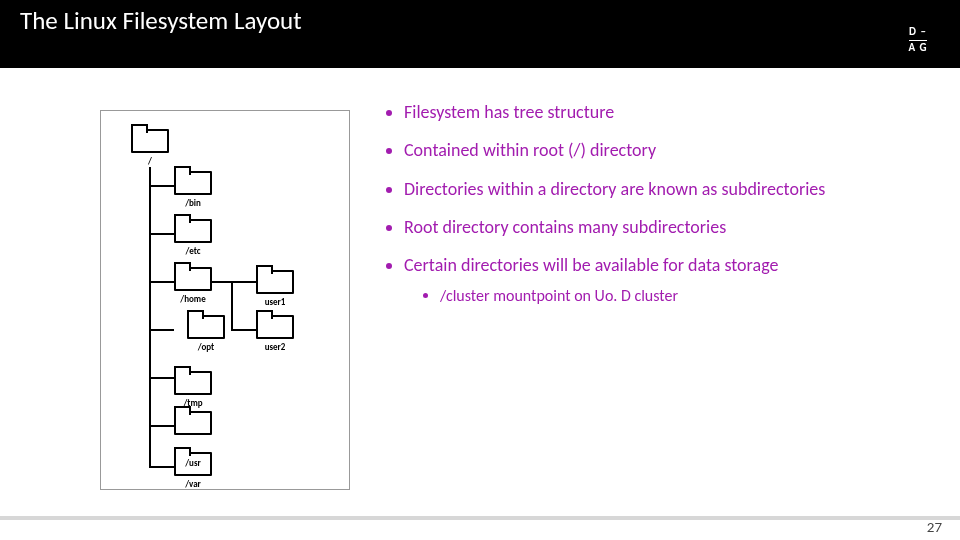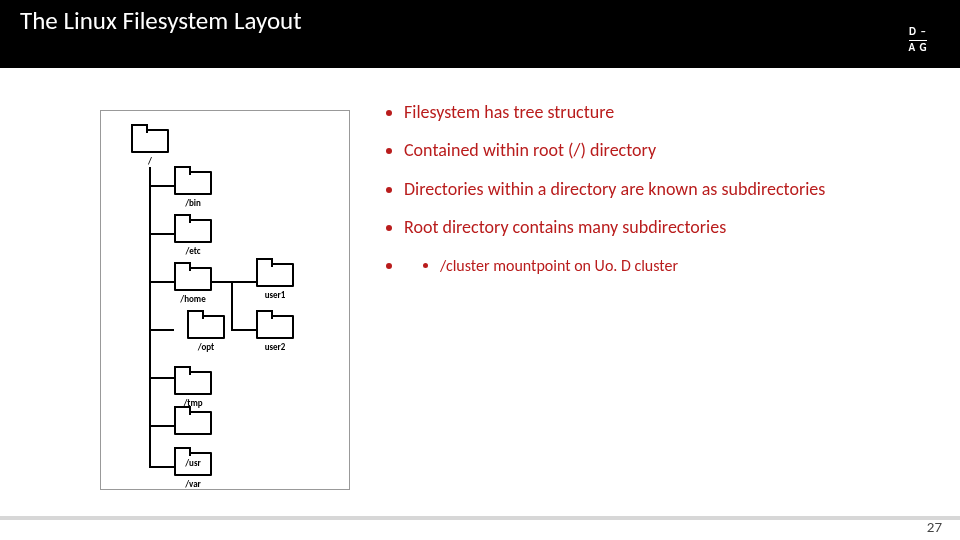--- a/index.html
+++ b/index.html
@@ -11,21 +11,21 @@
   .logo-box .line { border-top: 1px solid #fff; width: 18px; margin: 1px 0; }
   .content { position: absolute; top: 95px; left: 0; right: 0; bottom: 40px; display: flex; }
   .diagram-pane { width: 340px; position: relative; padding-left: 100px; padding-top: 15px; }
   .diagram { position: relative; border: 1px solid #999; height: 380px; width: 250px; }
   .folder { position: absolute; display: flex; flex-direction: column; align-items: center; }
   .folder-icon { width: 38px; height: 24px; border: 2px solid #000; border-radius: 1px; position: relative; margin-bottom: -2px; }
   .folder-icon::before { content: ""; position: absolute; top: -7px; left: -2px; width: 13px; height: 7px; border: 2px solid #000; border-bottom: none; background: #fff; }
   .folder-label { font-size: 9px; font-weight: 700; margin-top: 4px; }
   .vline { position: absolute; width: 2px; background: #000; }
   .hline { position: absolute; height: 2px; background: #000; }
-  .text-pane { flex: 1; padding: 5px 60px 0 40px; font-size: 18px; color: #b91c1c; }
+  .text-pane { flex: 1; padding: 5px 60px 0 40px; font-size: 18px; color: #a21caf; }
   ul.bullets { list-style: disc; padding-left: 24px; }
   ul.bullets > li { margin-bottom: 14px; line-height: 1.35; }
   ul.sub { list-style: disc; padding-left: 36px; font-size: 16px; margin-top: 8px; }
   ul.sub > li { margin-bottom: 8px; }
   .footer-bar { position: absolute; bottom: 20px; left: 0; width: 100%; height: 4px; background: #d7d7d7; }
   .page-num { position: absolute; bottom: 4px; right: 18px; font-size: 15px; color: #444; }
 </style>
 </head>
 <body>
 
@@ -82,40 +82,40 @@
       </div>
       <div class="hline" style="left:48px; top:355px; width:25px;"></div>
       <div class="folder" style="left:73px; top:341px;">
         <div class="folder-icon"></div>
         <div class="folder-label">/var</div>
       </div>
 
       <div class="vline" style="left:130px; top:170px; height:50px;"></div>
       <div class="hline" style="left:111px; top:170px; width:19px;"></div>
       <div class="hline" style="left:130px; top:170px; width:25px;"></div>
-      <div class="folder" style="left:155px; top:152px;">
+      <div class="folder" style="left:155px; top:159px;">
         <div class="folder-icon"></div>
         <div class="folder-label">user1</div>
       </div>
       <div class="hline" style="left:130px; top:218px; width:25px;"></div>
       <div class="folder" style="left:155px; top:204px;">
         <div class="folder-icon"></div>
         <div class="folder-label">user2</div>
       </div>
     </div>
   </div>
 
   <div class="text-pane">
     <ul class="bullets">
       <li><span>Filesystem has tree structure</span></li>
       <li><span>Contained within root (/) directory</span></li>
       <li><span>Directories within a directory are known as subdirectories</span></li>
       <li><span>Root directory contains many subdirectories</span>
       </li>
-      <li>
+      <li><span>Certain directories will be available for data storage</span>
         <ul class="sub">
           <li><span>/cluster mountpoint on Uo. D cluster</span></li>
         </ul>
       </li>
     </ul>
   </div>
 </div>
 
 <div class="footer-bar"></div>
 <div class="page-num">27</div>

